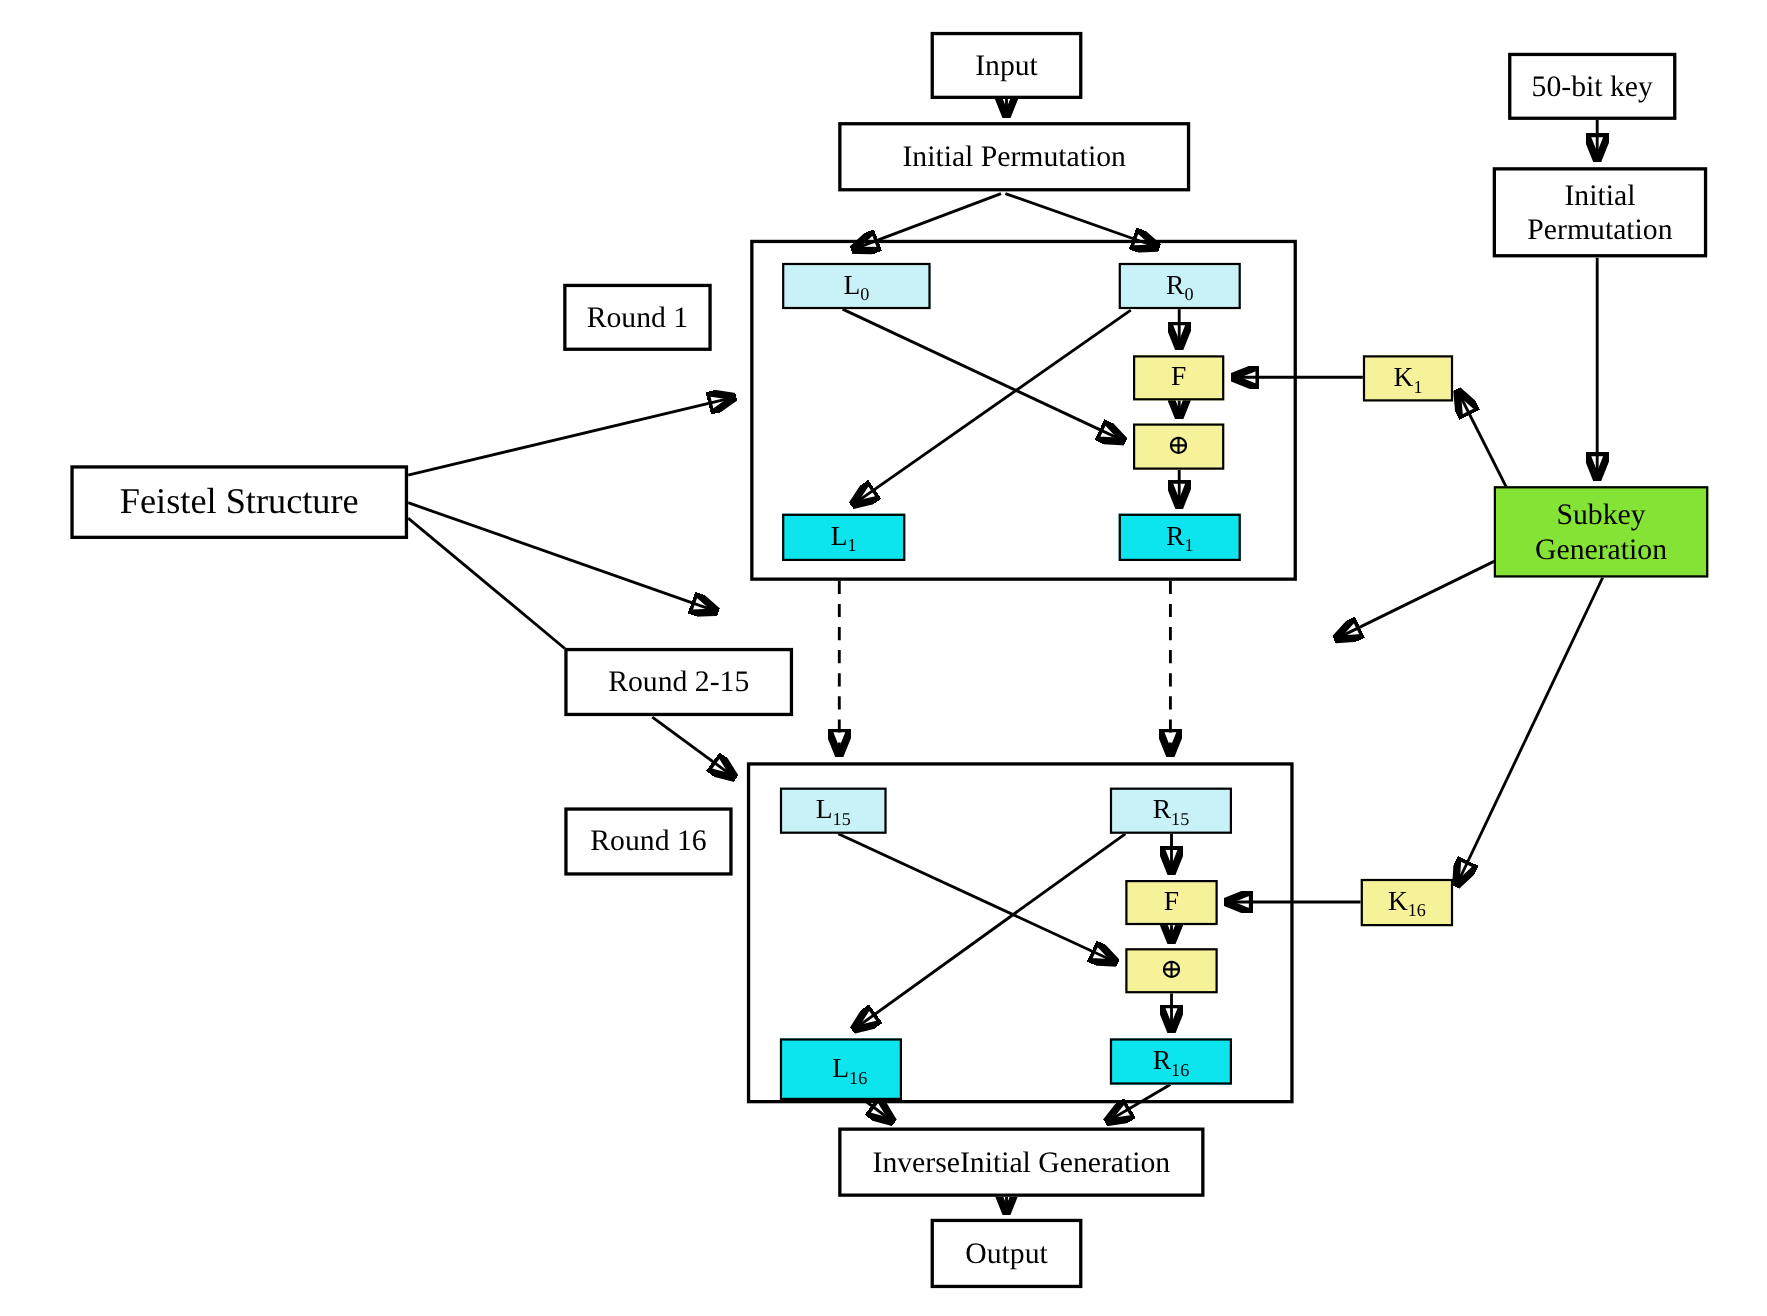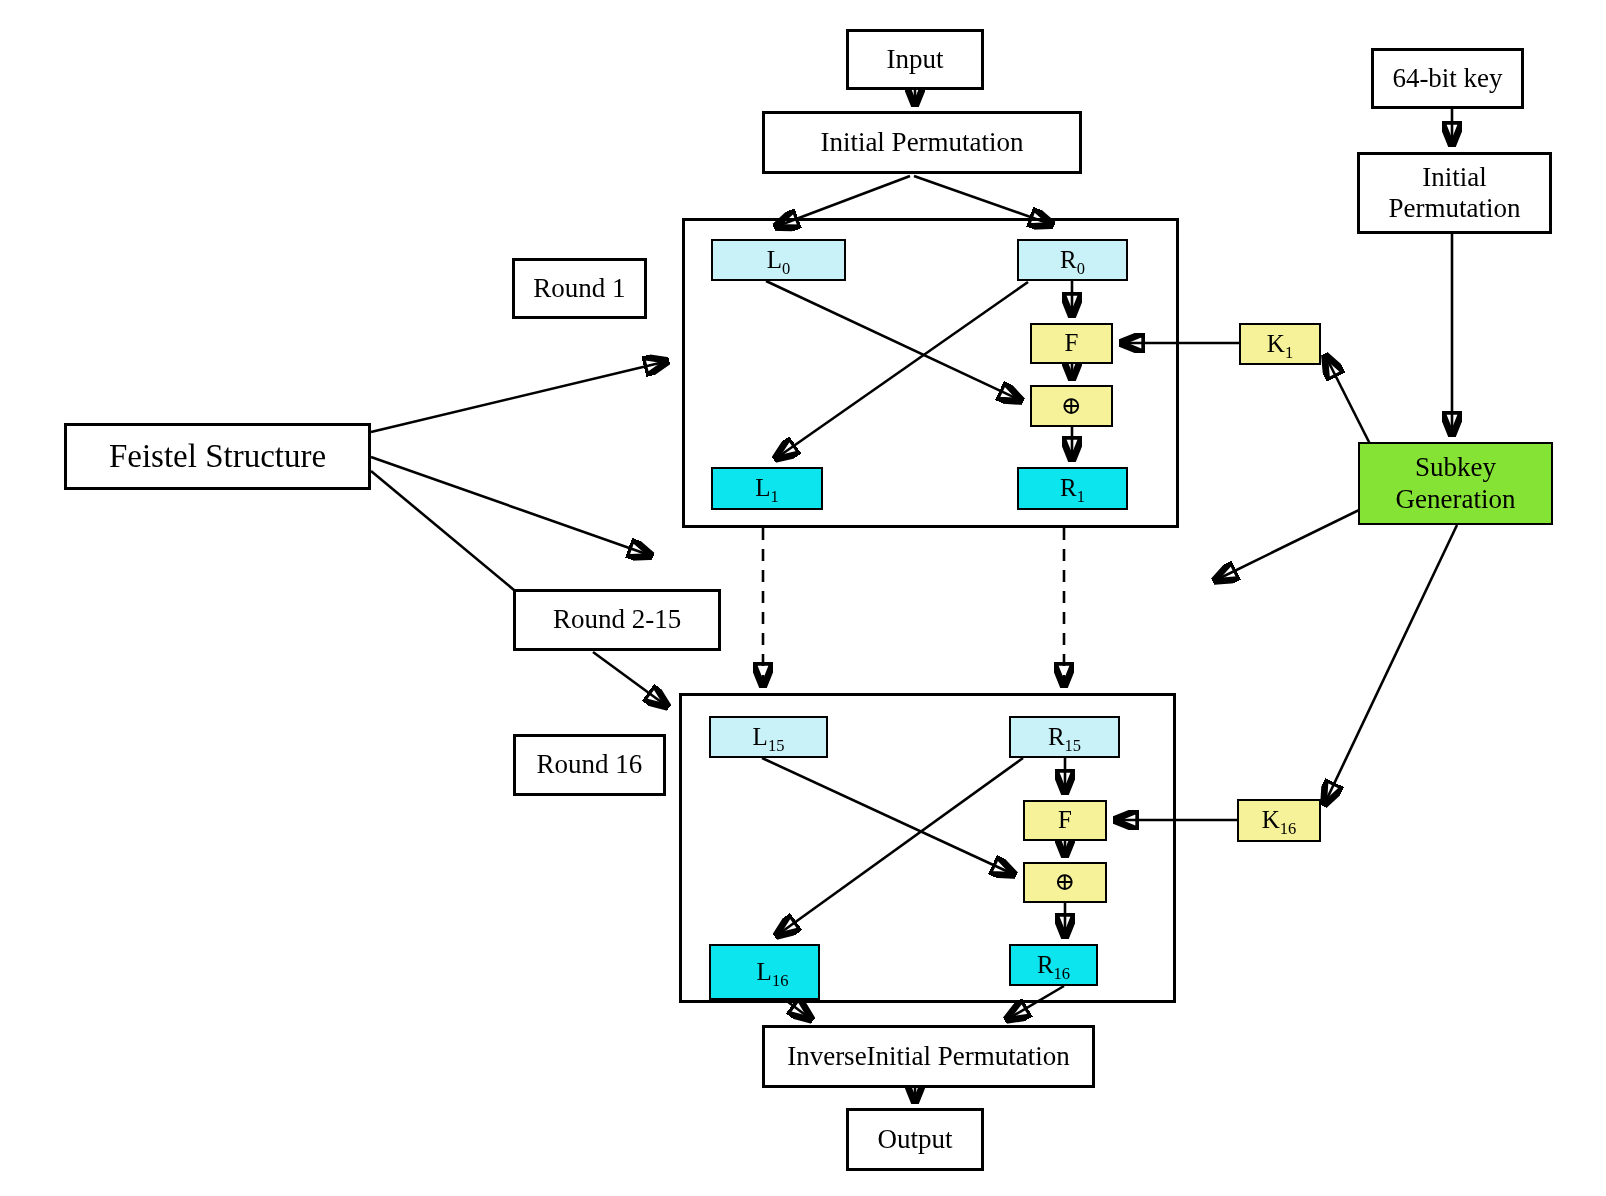--- a/index.html
+++ b/index.html
@@ -127,54 +127,54 @@
   <div class="box fill" style="left: 711px; top: 467px; width: 112px; height: 43px; background-color: rgb(12, 228, 238);">
     <span><span>L</span><sub>1</sub></span>
   </div>
 
   <div class="box fill" style="left: 1017px; top: 467px; width: 111px; height: 43px; background-color: rgb(12, 228, 238);">
     <span><span>R</span><sub>1</sub></span>
   </div>
 
   <div class="box container" style="left:679px;top:693px;width:497px;height:310px"></div>
 
-  <div class="box fill" style="left: 709px; top: 716px; width: 119px; height: 42px; background-color: rgb(201, 242, 248);">
+  <div class="box fill" style="left: 709px; top: 716px; width: 97px; height: 42px; background-color: rgb(201, 242, 248);">
     <span><span>L</span><sub>15</sub></span>
   </div>
 
   <div class="box fill" style="left: 1009px; top: 716px; width: 111px; height: 42px; background-color: rgb(201, 242, 248);">
     <span><span>R</span><sub>15</sub></span>
   </div>
 
   <div class="box fill" style="left: 1023px; top: 800px; width: 84px; height: 41px; background-color: rgb(246, 242, 154);">
     <span>F</span>
   </div>
 
   <div class="box fill xorGlyph" style="left: 1023px; top: 862px; width: 84px; height: 41px; background-color: rgb(246, 242, 154);">
     <span>⊕</span>
   </div>
 
   <div class="box fill" style="left: 709px; top: 944px; width: 111px; height: 56px; background-color: rgb(12, 228, 238); padding-left: 16px;">
     <span><span>L</span><sub>16</sub></span>
   </div>
 
-  <div class="box fill" style="left: 1009px; top: 944px; width: 89px; height: 42px; background-color: rgb(12, 228, 238);">
+  <div class="box fill" style="left: 1009px; top: 944px; width: 111px; height: 42px; background-color: rgb(12, 228, 238);">
     <span><span>R</span><sub>16</sub></span>
   </div>
 
   <div class="box" style="left:762px;top:1025px;width:333px;height:63px">
-    <span>InverseInitial Permutation</span>
+    <span>InverseInitial Generation</span>
   </div>
 
   <div class="box" style="left:846px;top:1108px;width:138px;height:63px">
     <span>Output</span>
   </div>
 
   <div class="box" style="left:1371px;top:48px;width:153px;height:61px">
-    <span>64-bit key</span>
+    <span>50-bit key</span>
   </div>
 
   <div class="box twoline" style="left:1357px;top:152px;width:195px;height:82px">
     <span>Initial</span>
     <span>Permutation</span>
   </div>
 
   <div class="box twoline" style="left: 1358px; top: 442px; width: 195px; height: 83px; border-width: 2px; background-color: rgb(133, 227, 53);">
     <span>Subkey</span>
     <span>Generation</span>

